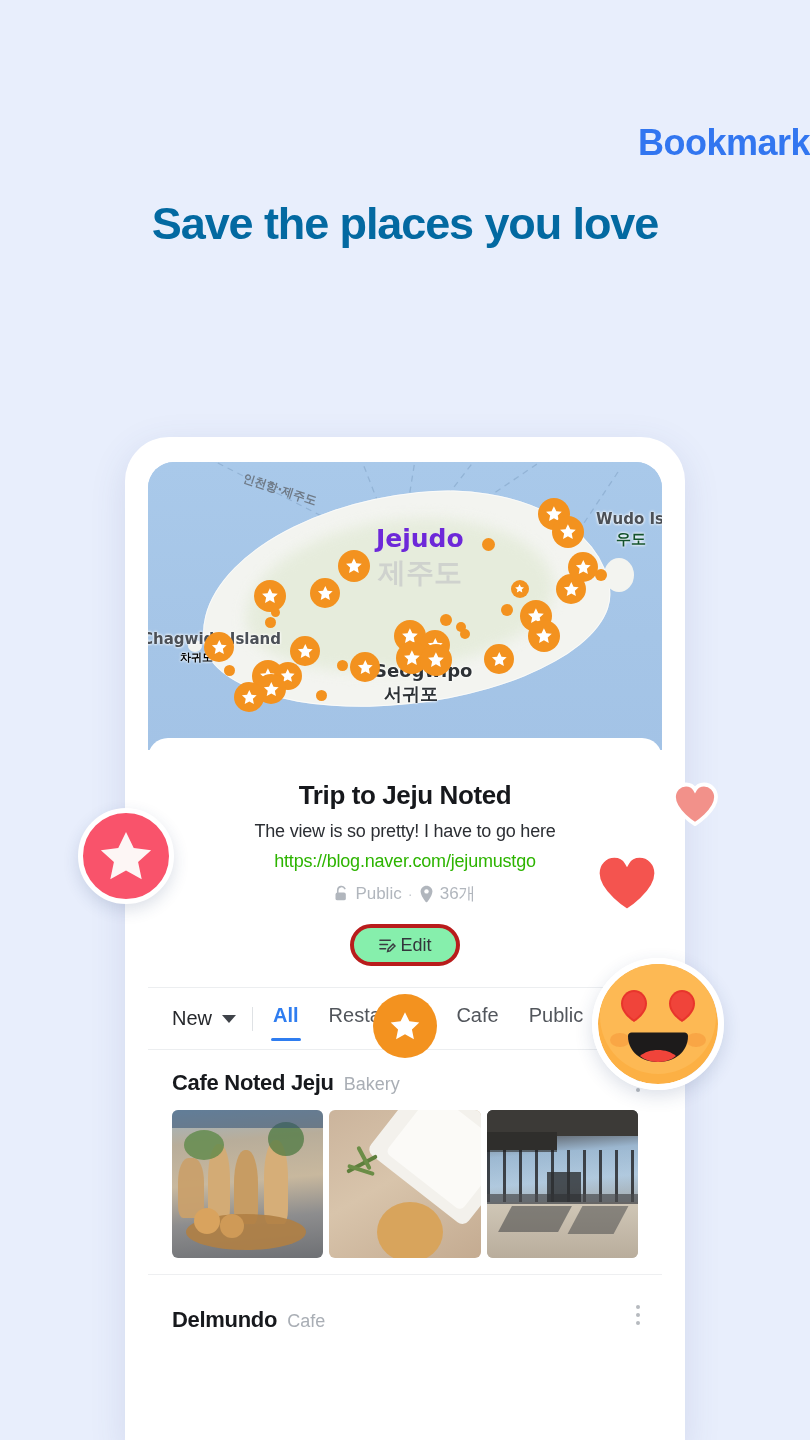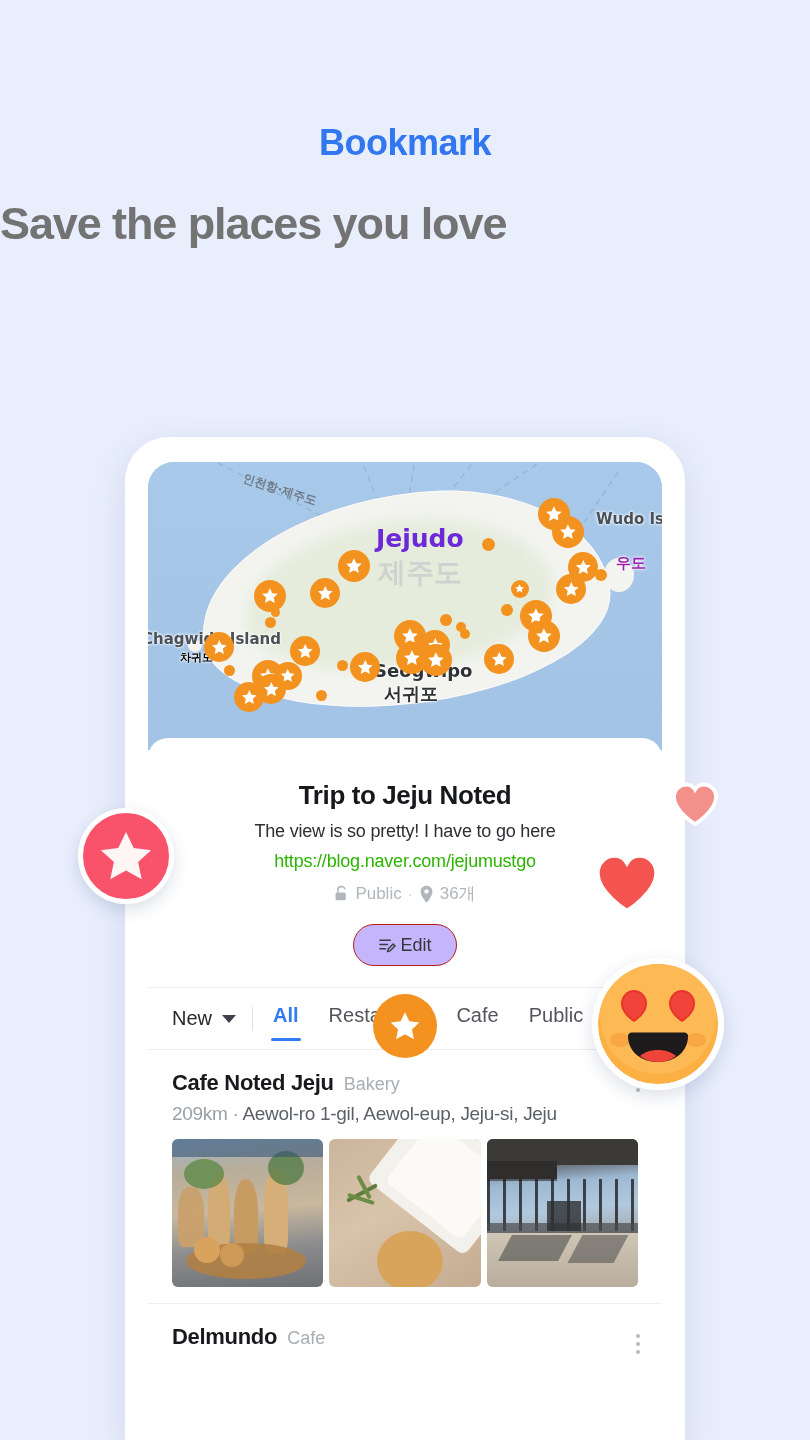--- a/index.html
+++ b/index.html
@@ -7,29 +7,30 @@
     width: 810px; height: 1440px;
     overflow: hidden;
     background: #e8eefc;
     font-family: "Liberation Sans", sans-serif;
   }
   .stage { position: relative; width: 810px; height: 1440px; overflow: hidden; }
 
   
   .hdr-eyebrow {
     position: absolute; left: 0; top: 122px; width: 810px;
-    text-align: center;
+    text-align: right;
     font-size: 36px; font-weight: 700; letter-spacing: -0.5px;
     color: #3276f0;
   }
   .hdr-title {
     position: absolute; left: 0; top: 192px; width: 810px;
+    text-align: center;
     font-size: 45px; font-weight: 700; line-height: 1.42;
     letter-spacing: -1.1px;
-    color: #737373;
+    color: #0369a1;
   }
   .hdr-title .l2 { display: block; }
 
   
   .phone {
     position: absolute; left: 125px; top: 437px;
     width: 560px; height: 1010px;
     background: #ffffff;
     border-radius: 44px 44px 0 0;
     box-shadow: 0 10px 36px rgba(60,80,140,0.13);
@@ -80,21 +81,21 @@
     font-family: "DejaVu Sans", sans-serif;
     color: #b9bcb7; font-weight: 700;
     white-space: nowrap; pointer-events: none;
   }
   .maplabel.jejudo-en { left: 228px; top: 62px; font-size: 25px; color:#6d28d9; }
   .maplabel.jejudo-kr { left: 230px; top: 92px; font-size: 28px; color:#cfd2ce; }
   .maplabel.dark { color: #2e3236; font-weight: 700; text-shadow: 0 0 3px #fff, 0 0 3px #fff; }
   .maplabel.seogwipo-en { left: 226px; top: 198px; font-size: 18px; }
   .maplabel.seogwipo-kr { left: 236px; top: 220px; font-size: 18px; }
   .maplabel.wudo-en { left: 448px; top: 48px; font-size: 15px; color:#4b5057; }
-  .maplabel.wudo-kr { left: 468px; top: 68px; font-size: 15px; color:#a21caf;margin-top:24px; }
+  .maplabel.wudo-kr { left: 468px; top: 68px; font-size: 15px; color:#14532d; }
   .maplabel.chagwi-en { left: -6px; top: 168px; font-size: 15px; color:#4b5057; }
   .maplabel.chagwi-kr { left: 32px; top: 188px; font-size: 11px; color:#000000; }
   .maplabel.ferry {
     left: 98px; top: 8px; font-size: 12px; color:#6f7a87; font-weight:600;
     transform: rotate(18deg); transform-origin: left top;
   }
 
   .pin {
     position: absolute;
     background: #f3921f;
@@ -131,22 +132,22 @@
     margin-top: 10px;
     display: flex; align-items: center; justify-content: center; gap: 6px;
     font-size: 17px; color: #b1b6bd;
   }
   .info-meta .sep { color: #c8ccd2; font-size: 15px; }
   .info-meta svg { display:block; }
   .btn-row { margin-top: 19px; display: flex; justify-content: center; gap: 14px; }
   .btn {
     display: flex; align-items: center; gap: 3px;
     height: 42px; padding: 0 24px;
-    border: 1px solid #b91c1c; border-radius: 21px;
-    background: #c4b5fd; color: #33363b; font-size: 18px;
+    border: 4px solid #b91c1c; border-radius: 21px;
+    background: #86efac; color: #33363b; font-size: 18px;
     font-family: "Liberation Sans", sans-serif;
     cursor: pointer;
   }
   .btn svg { display:block; }
 
   
   .filterbar {
     margin-top: 21px;
     height: 62px;
     border-top: 1px solid #eceef0;
@@ -442,25 +443,20 @@
 
           <div class="row">
             <div class="kebab">
                 <i></i>
                 <i></i>
                 <i></i>
               </div>
             <div class="row-head">
               <span class="row-name">Cafe Noted Jeju</span>
               <span class="row-cat">Bakery</span>
-            </div>
-            <div class="row-sub">
-              <span class="dist">209km</span>
-              <span class="dist">·</span>
-              <span>Aewol-ro 1-gil, Aewol-eup, Jeju-si, Jeju</span>
             </div>
             <div class="thumbs">
               <div class="thumb">
                 <div class="sky" style="background:linear-gradient(175deg,#9fb6c6 0%,#b8ad9a 22%,#c8b89e 48%,#8d8d8e 72%,#6e7074 100%);"></div>
                 <div style="position:absolute;left:6px;top:48px;width:26px;height:60px;background:#c9a06c;border-radius:40% 40% 20% 20%;opacity:.95;"></div>
                 <div style="position:absolute;left:36px;top:34px;width:22px;height:78px;background:#d3ab75;border-radius:45% 45% 18% 18%;"></div>
                 <div style="position:absolute;left:62px;top:40px;width:24px;height:74px;background:#c79c63;border-radius:45% 45% 18% 18%;"></div>
                 <div style="position:absolute;left:92px;top:30px;width:24px;height:84px;background:#d6ae78;border-radius:45% 45% 18% 18%;"></div>
                 <div style="position:absolute;left:12px;top:20px;width:40px;height:30px;background:#5f8a4a;border-radius:50%;opacity:.8;"></div>
                 <div style="position:absolute;left:96px;top:12px;width:36px;height:34px;background:#4d7a41;border-radius:50%;opacity:.75;"></div>
@@ -487,21 +483,21 @@
                 <div style="position:absolute;left:0;top:40px;width:155px;height:52px;background:repeating-linear-gradient(90deg,rgba(40,42,46,.85) 0 3px, rgba(160,190,215,.35) 3px 16px);"></div>
                 <div style="position:absolute;left:0;top:84px;width:155px;height:10px;background:#4a4c4e;opacity:.7;"></div>
                 <div style="position:absolute;left:0;top:94px;width:155px;height:54px;background:linear-gradient(180deg,#cfc6b6,#b9ad9c);"></div>
                 <div style="position:absolute;left:18px;top:96px;width:60px;height:26px;background:#3f4144;opacity:.55;transform:skewX(-28deg);"></div>
                 <div style="position:absolute;left:88px;top:96px;width:46px;height:28px;background:#3f4144;opacity:.5;transform:skewX(-28deg);"></div>
                 <div style="position:absolute;left:60px;top:62px;width:34px;height:30px;background:#2c2e31;opacity:.8;"></div>
               </div>
             </div>
           </div>
 
-          <div class="row" style="padding-top:20px;">
+          <div class="row" style="padding-top:32px;">
             <div class="kebab" style="top:30px;">
                 <i></i>
                 <i></i>
                 <i></i>
               </div>
             <div class="row-head">
               <span class="row-name">Delmundo</span>
               <span class="row-cat">Cafe</span>
             </div>
           </div>

